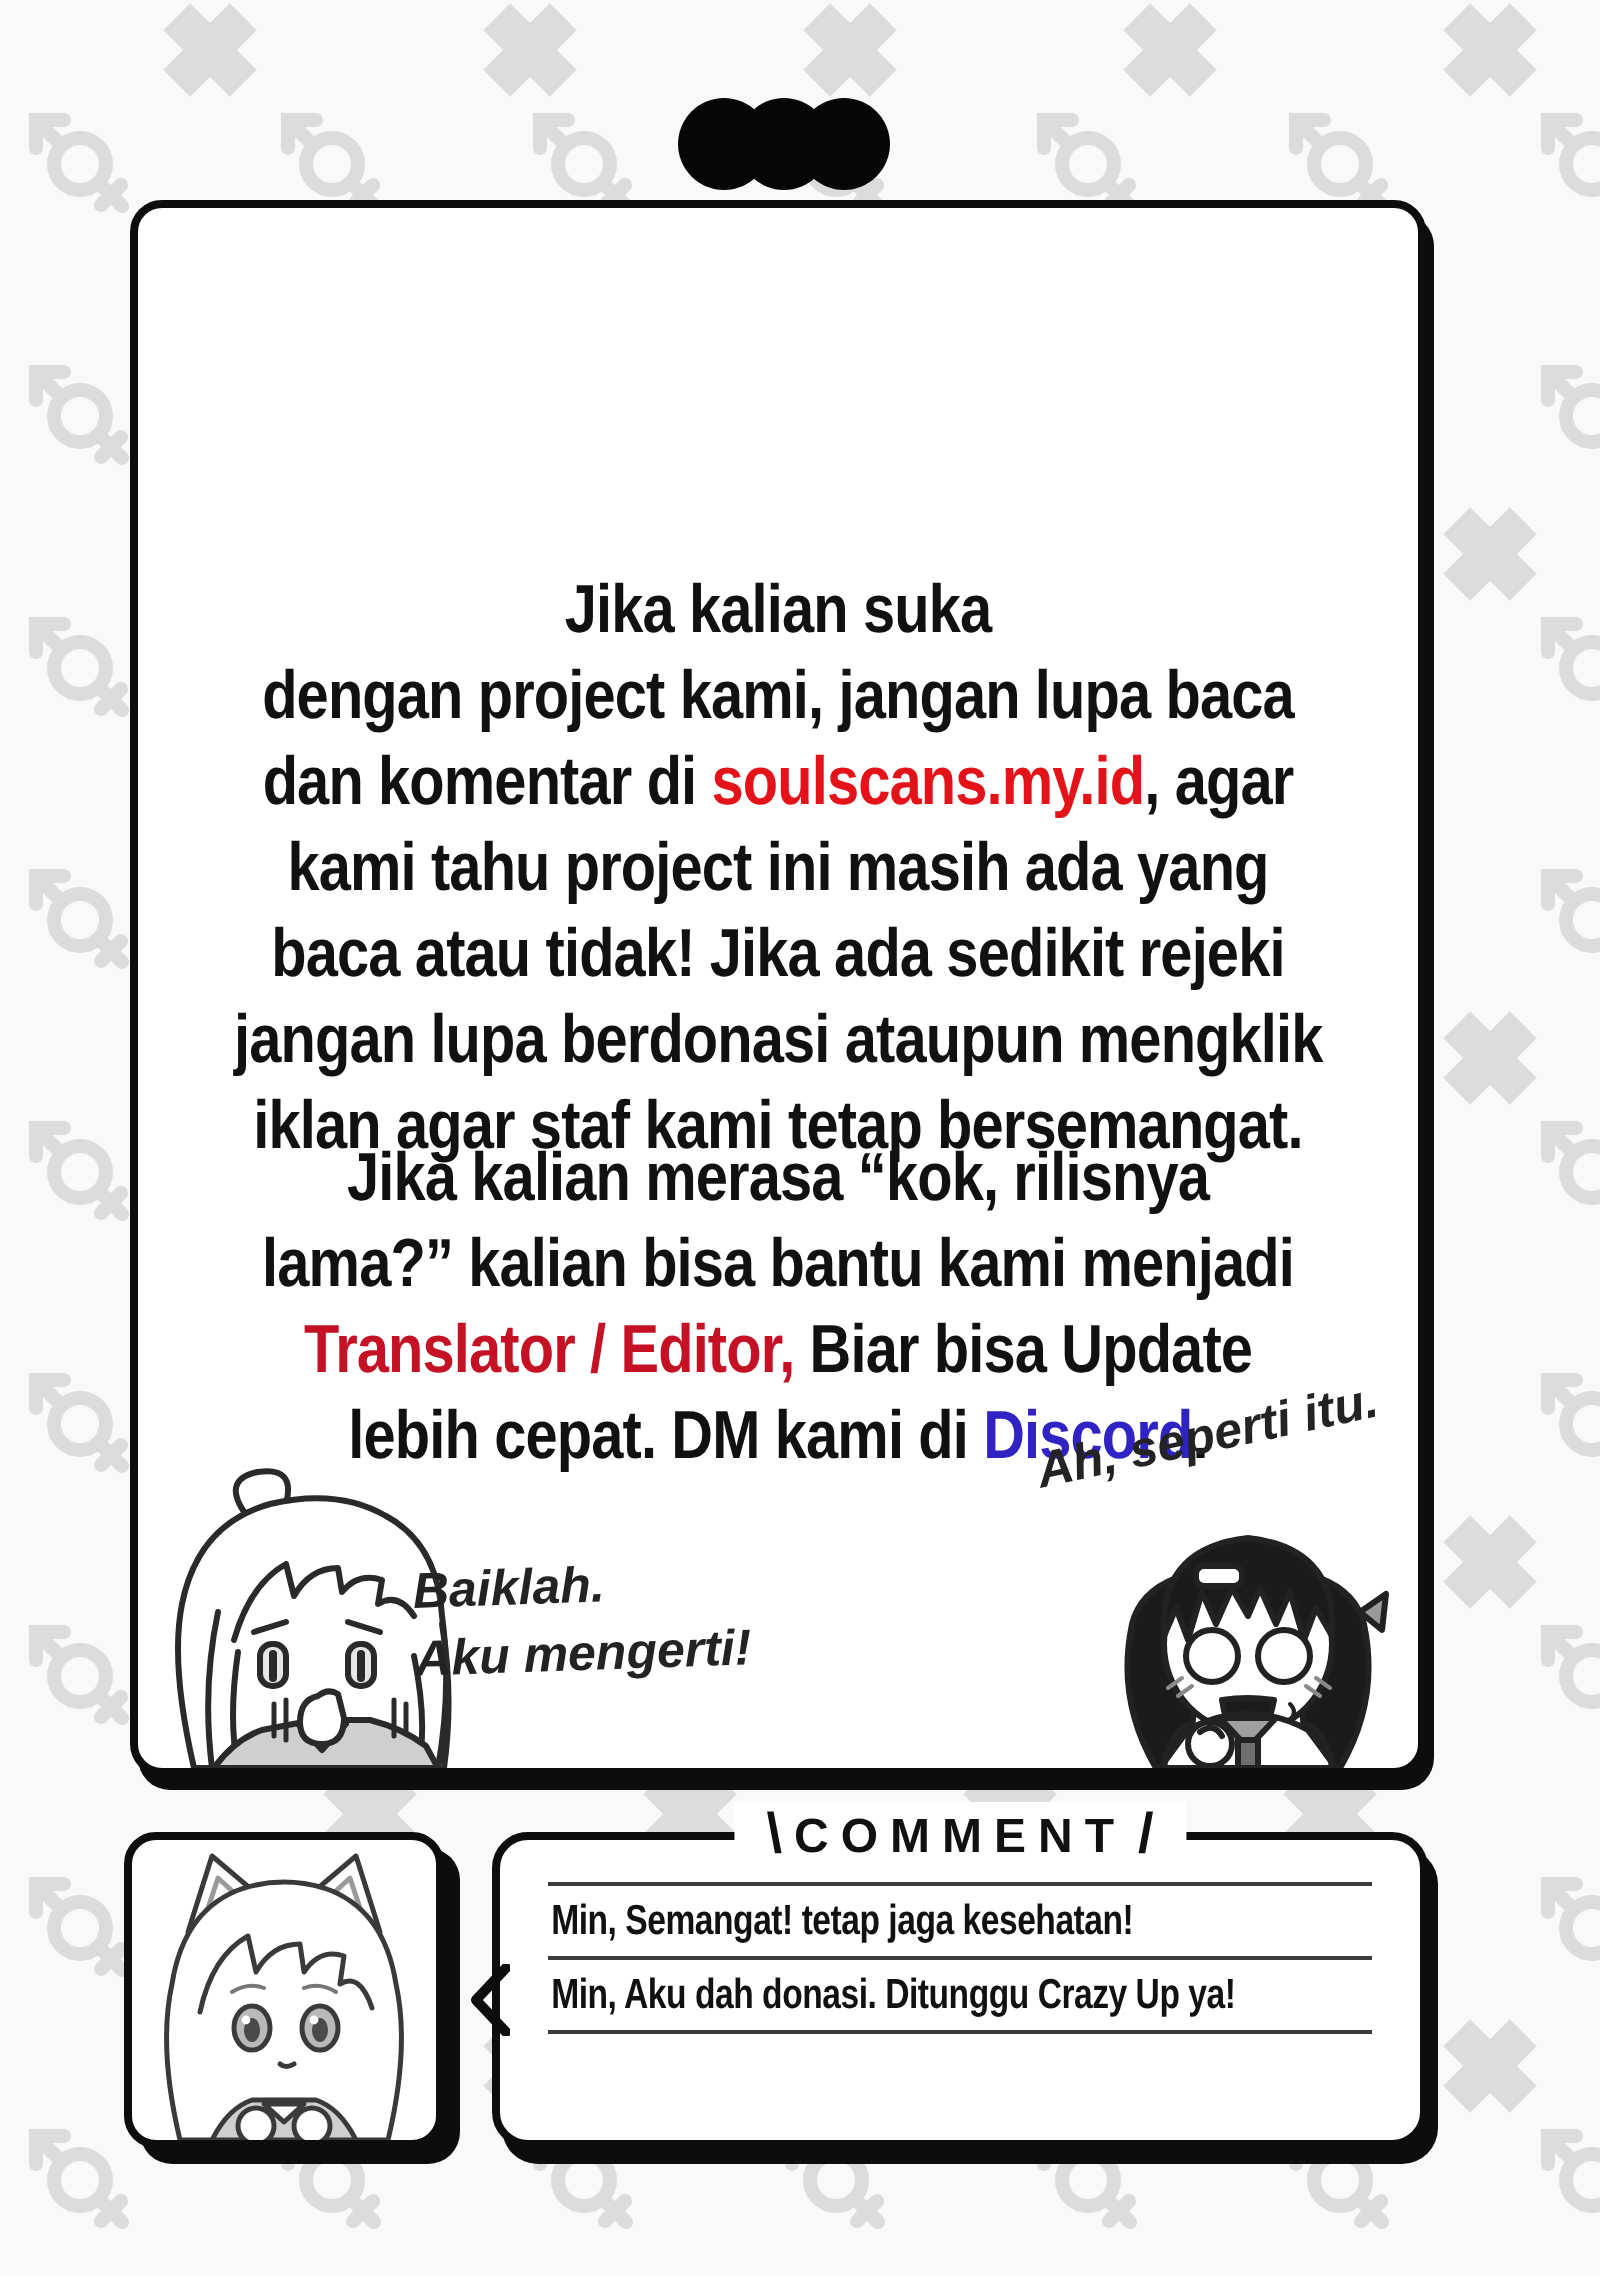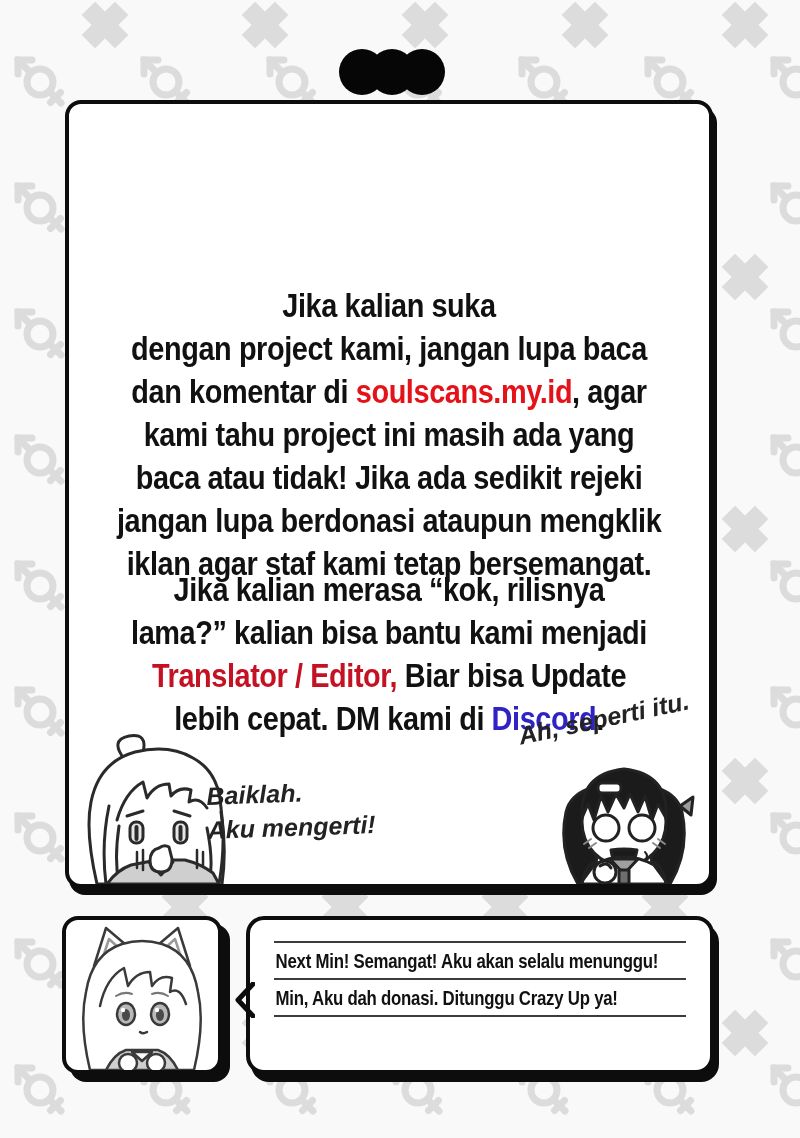--- a/index.html
+++ b/index.html
@@ -295,17 +295,20 @@
       <circle cx="62" cy="143" r="9" fill="#ffffff"></circle>
       <circle cx="90" cy="143" r="9" fill="#ffffff"></circle>
     </g>
   </svg>
 </div>
 
 <div class="bubble">
   <svg class="bubble-tail" width="20" height="36" viewBox="0 0 20 36">
     <path d="M 18,2 L 3,18 L 18,34" fill="none" stroke="#0d0d0d" stroke-width="5" stroke-linecap="round" stroke-linejoin="round"></path>
   </svg>
+  <div class="bubble-header">
+    <span class="slash">\</span><span class="hl">COMMENT</span><span class="slash">/</span>
+  </div>
   <div class="comment-rows">
-      <div class="comment-row"><span class="comment-text">Next Min! Semangat! Aku akan selalu menunggu!</span></div>
+      <div class="comment-row"><span class="comment-text">Min, Semangat! tetap jaga kesehatan!</span></div>
       <div class="comment-row"><span class="comment-text">Min, Aku dah donasi. Ditunggu Crazy Up ya!</span></div>
     </div>
 </div>
 
 </body></html>

